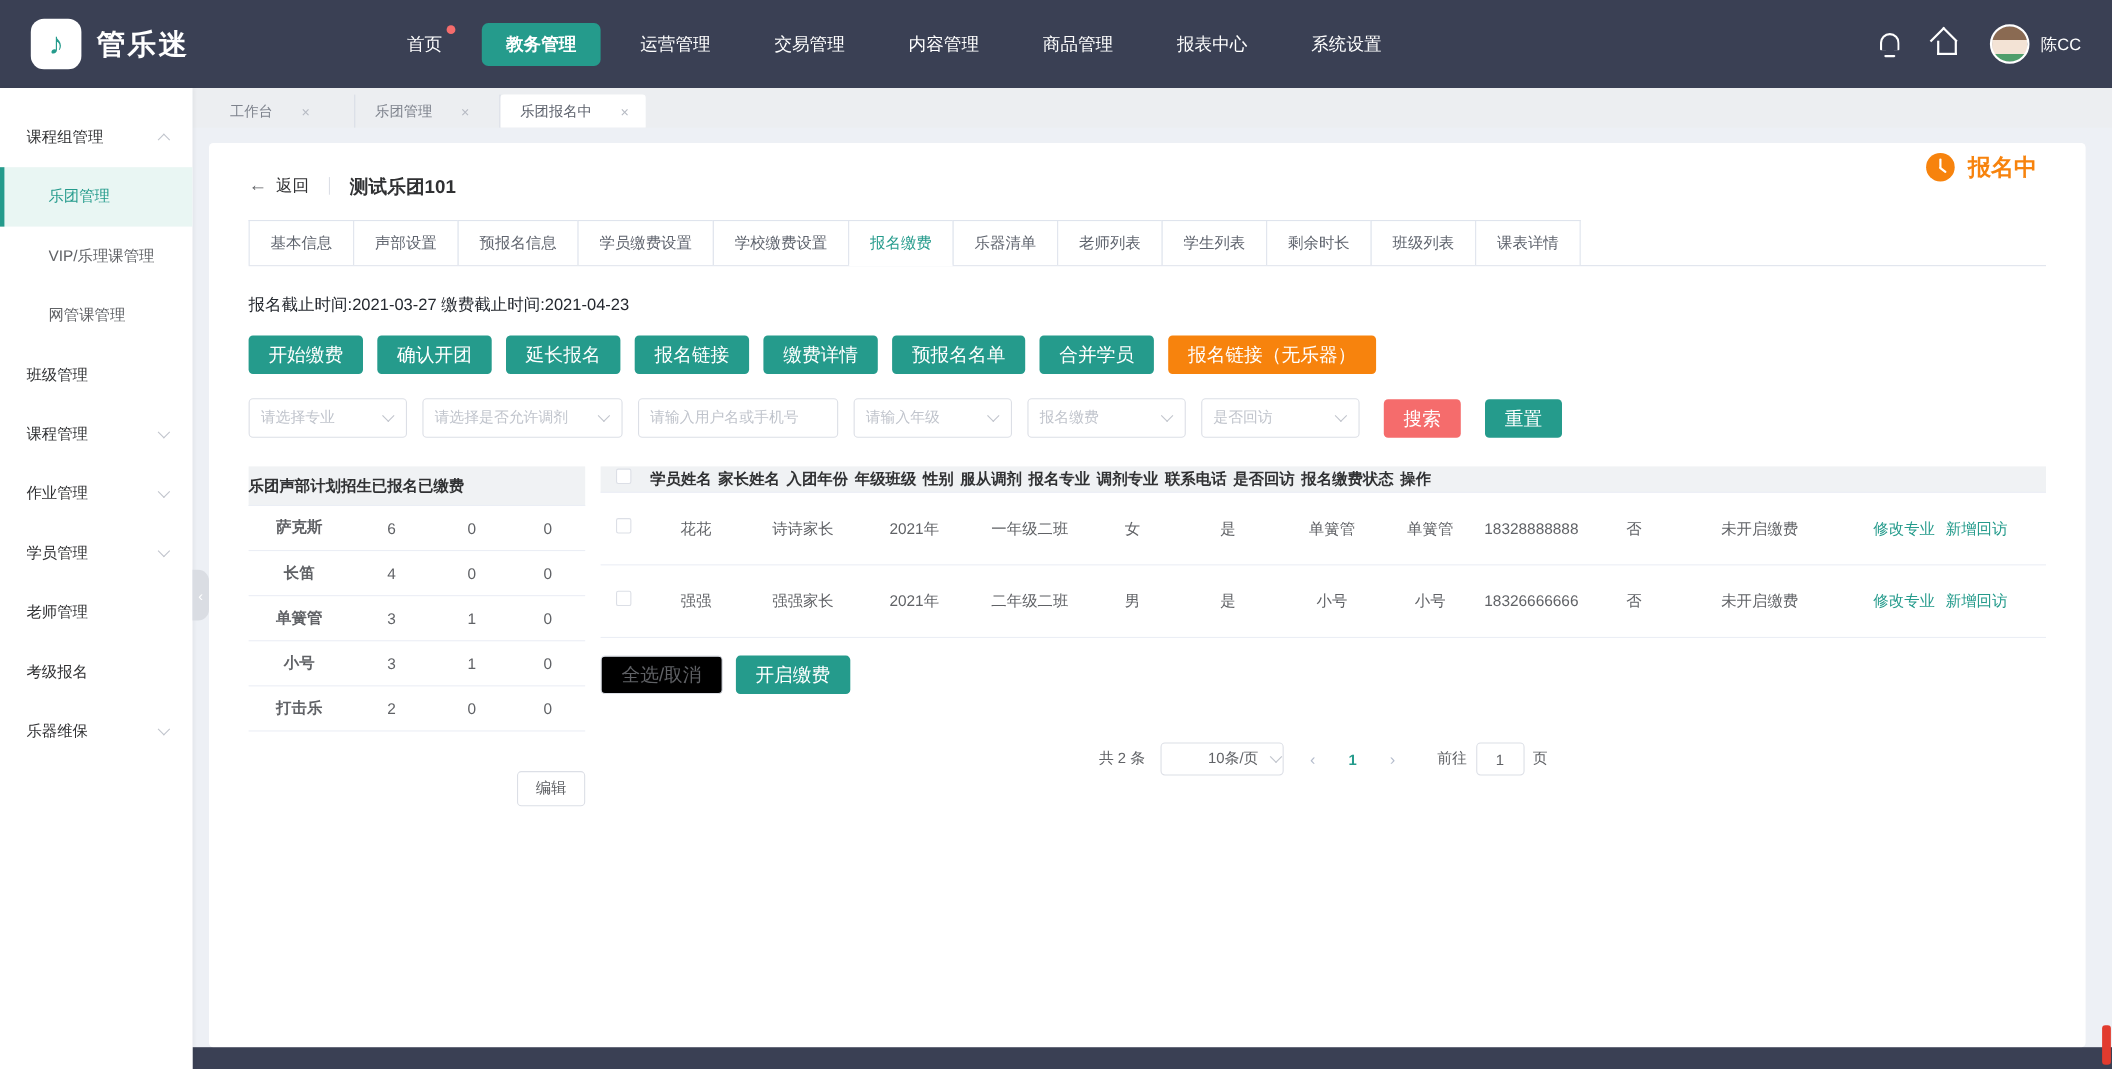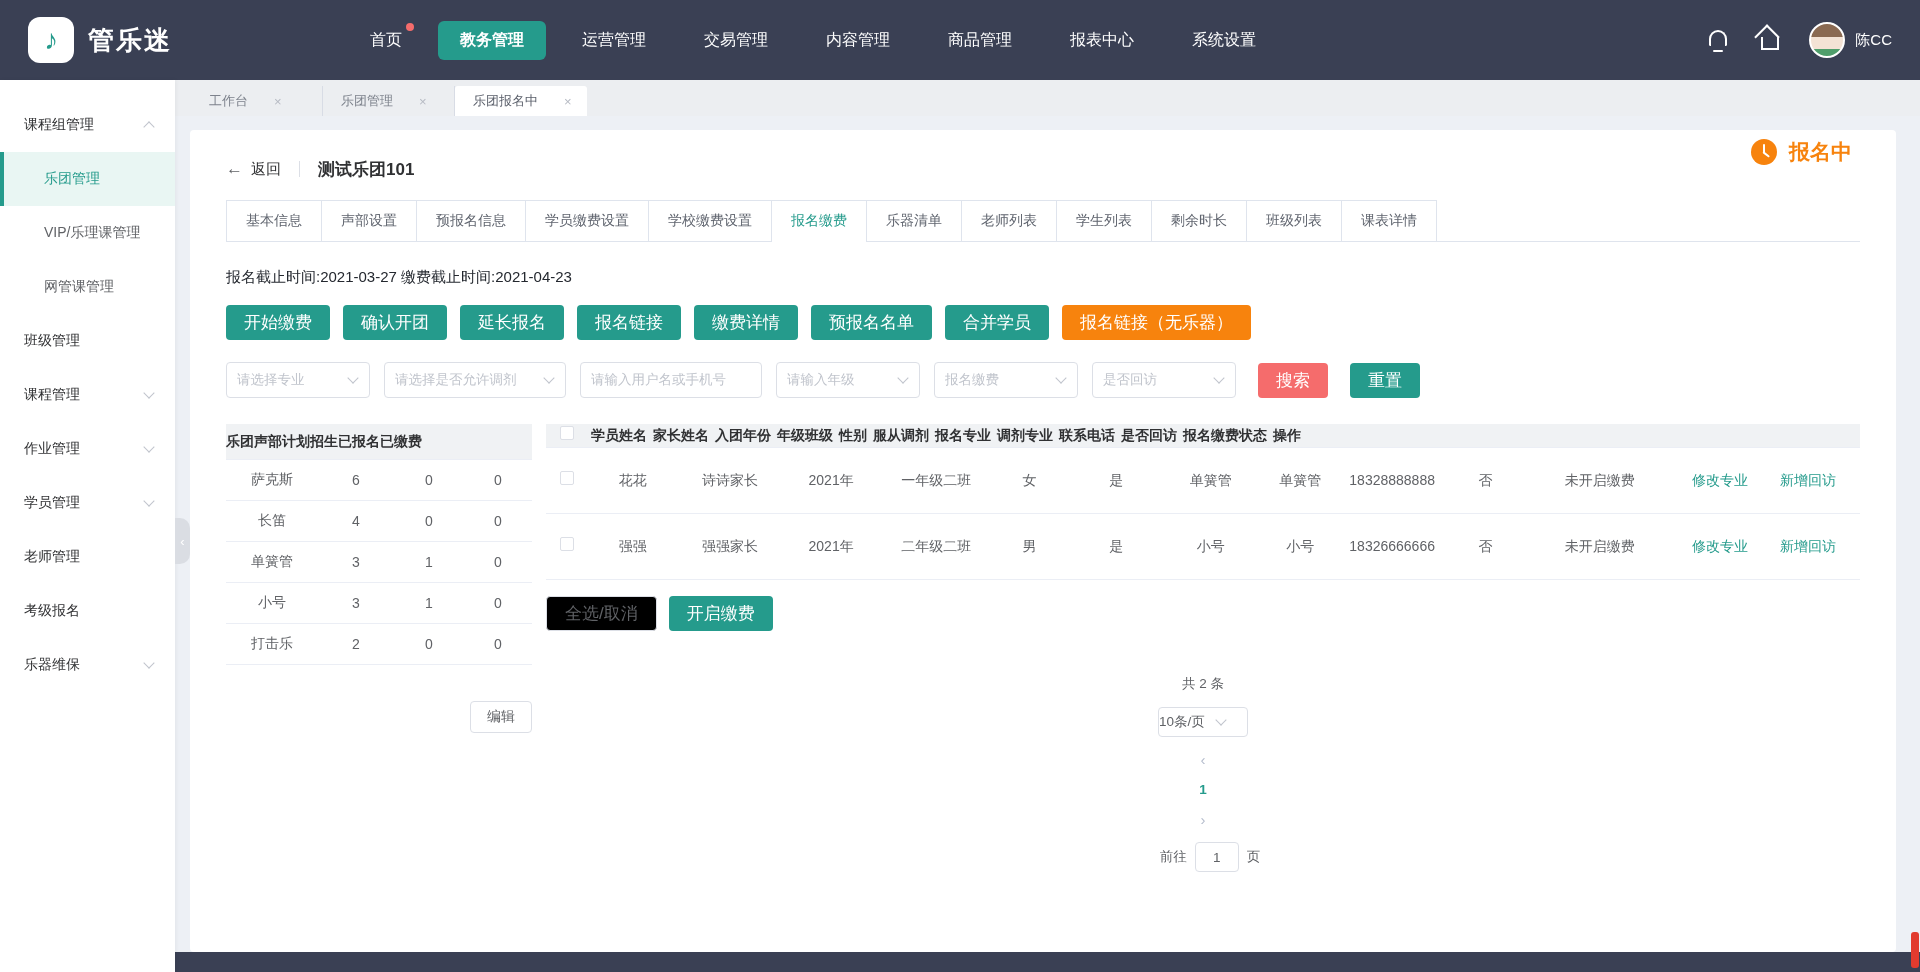--- a/index.html
+++ b/index.html
@@ -88,39 +88,39 @@
   
   .tables { display:flex; gap:14px; margin-top:26px; align-items:flex-start; }
 
   .cellrow { display:flex; align-items:center; border-bottom:1px solid #ebeef5; }
   .hrow { background:#f0f2f4; font-weight:bold; color:#303133; }
 
   .ltable { width:306px; flex:none; }
   .ltable .cellrow { height:41px; }
   .ltable .hrow { height:36px; }
   .lc { text-align:center; }
-  .lc0 { width:92px; } .lc1 { width:76px; } .lc2 { width:70px; } .lc3 { width:68px; }
+  .lc0 { width:92px;font-weight:bold; } .lc1 { width:76px; } .lc2 { width:70px; } .lc3 { width:68px; }
   .edit-wrap { display:flex; justify-content:flex-end; margin-top:36px; }
   .edit-btn { width:62px; height:32px; border:1px solid #dcdfe6; border-radius:4px; background:#fff; color:#606266; display:flex; align-items:center; justify-content:center; cursor:pointer; }
 
   .rtable { flex:1; min-width:0; }
   .rtable .hrow { height:24px; }
   .rtable .drow { min-height:66px; }
   .rc { text-align:center; padding:4px 3px; word-break:break-all; line-height:1.5; }
   .c-cb { width:3.2%; } .c-name { width:6.8%; } .c-parent { width:8%; } .c-year { width:7.4%; }
   .c-grade { width:8.6%; } .c-gender { width:5.6%; } .c-obey { width:7.6%; } .c-major { width:6.8%; }
   .c-adjust { width:6.8%; } .c-phone { width:7.2%; } .c-revisit { width:7%; } .c-status { width:10.4%; } .c-ops { width:14.6%; }
   .checkbox { width:14px; height:14px; border:1px solid #dcdfe6; border-radius:2px; background:#fff; display:inline-block; cursor:pointer; }
-  .op-link { color:#259b8c; cursor:pointer; margin:0 14px; white-space:nowrap; }
+  .op-link { color:#259b8c; cursor:pointer; margin:0 3px; white-space:nowrap; }
 
   .rt-actions { display:flex; gap:12px; margin-top:16px; }
 
   
-  .pagination { display:flex; align-items:center; justify-content:center; gap:14px; margin-top:44px; color:#606266; font-size:13.5px;flex-direction:column; }
-  .pg-size { width:90px; height:30px; border:1px solid #dcdfe6; border-radius:4px; display:flex; align-items:center; justify-content:flex-start; gap:10px; color:#606266; cursor:pointer; }
+  .pagination { display:flex; align-items:center; justify-content:center; gap:14px; margin-top:44px; color:#606266; font-size:13.5px; }
+  .pg-size { width:112px; height:30px; border:1px solid #dcdfe6; border-radius:4px; display:flex; align-items:center; justify-content:flex-end; gap:10px; color:#606266; cursor:pointer; }
   .pg-arrow { color:#b4bccc; font-size:15px; padding:0 10px; cursor:pointer; }
   .pg-cur { color:#259b8c; font-weight:bold; padding:0 6px; cursor:pointer; }
   .pg-goto { display:flex; align-items:center; gap:8px; margin-left:14px; }
   .pg-input { width:44px; height:30px; border:1px solid #dcdfe6; border-radius:4px; display:flex; align-items:center; justify-content:center; color:#606266; }
 
   
   .bottom-bar { height:20px; background:#3a4054; flex:none; }
   .vscroll-thumb { position:absolute; right:1px; bottom:4px; width:8px; height:36px; background:#e23b2e; border-radius:3px; z-index:9; }
 </style>
 </head>

